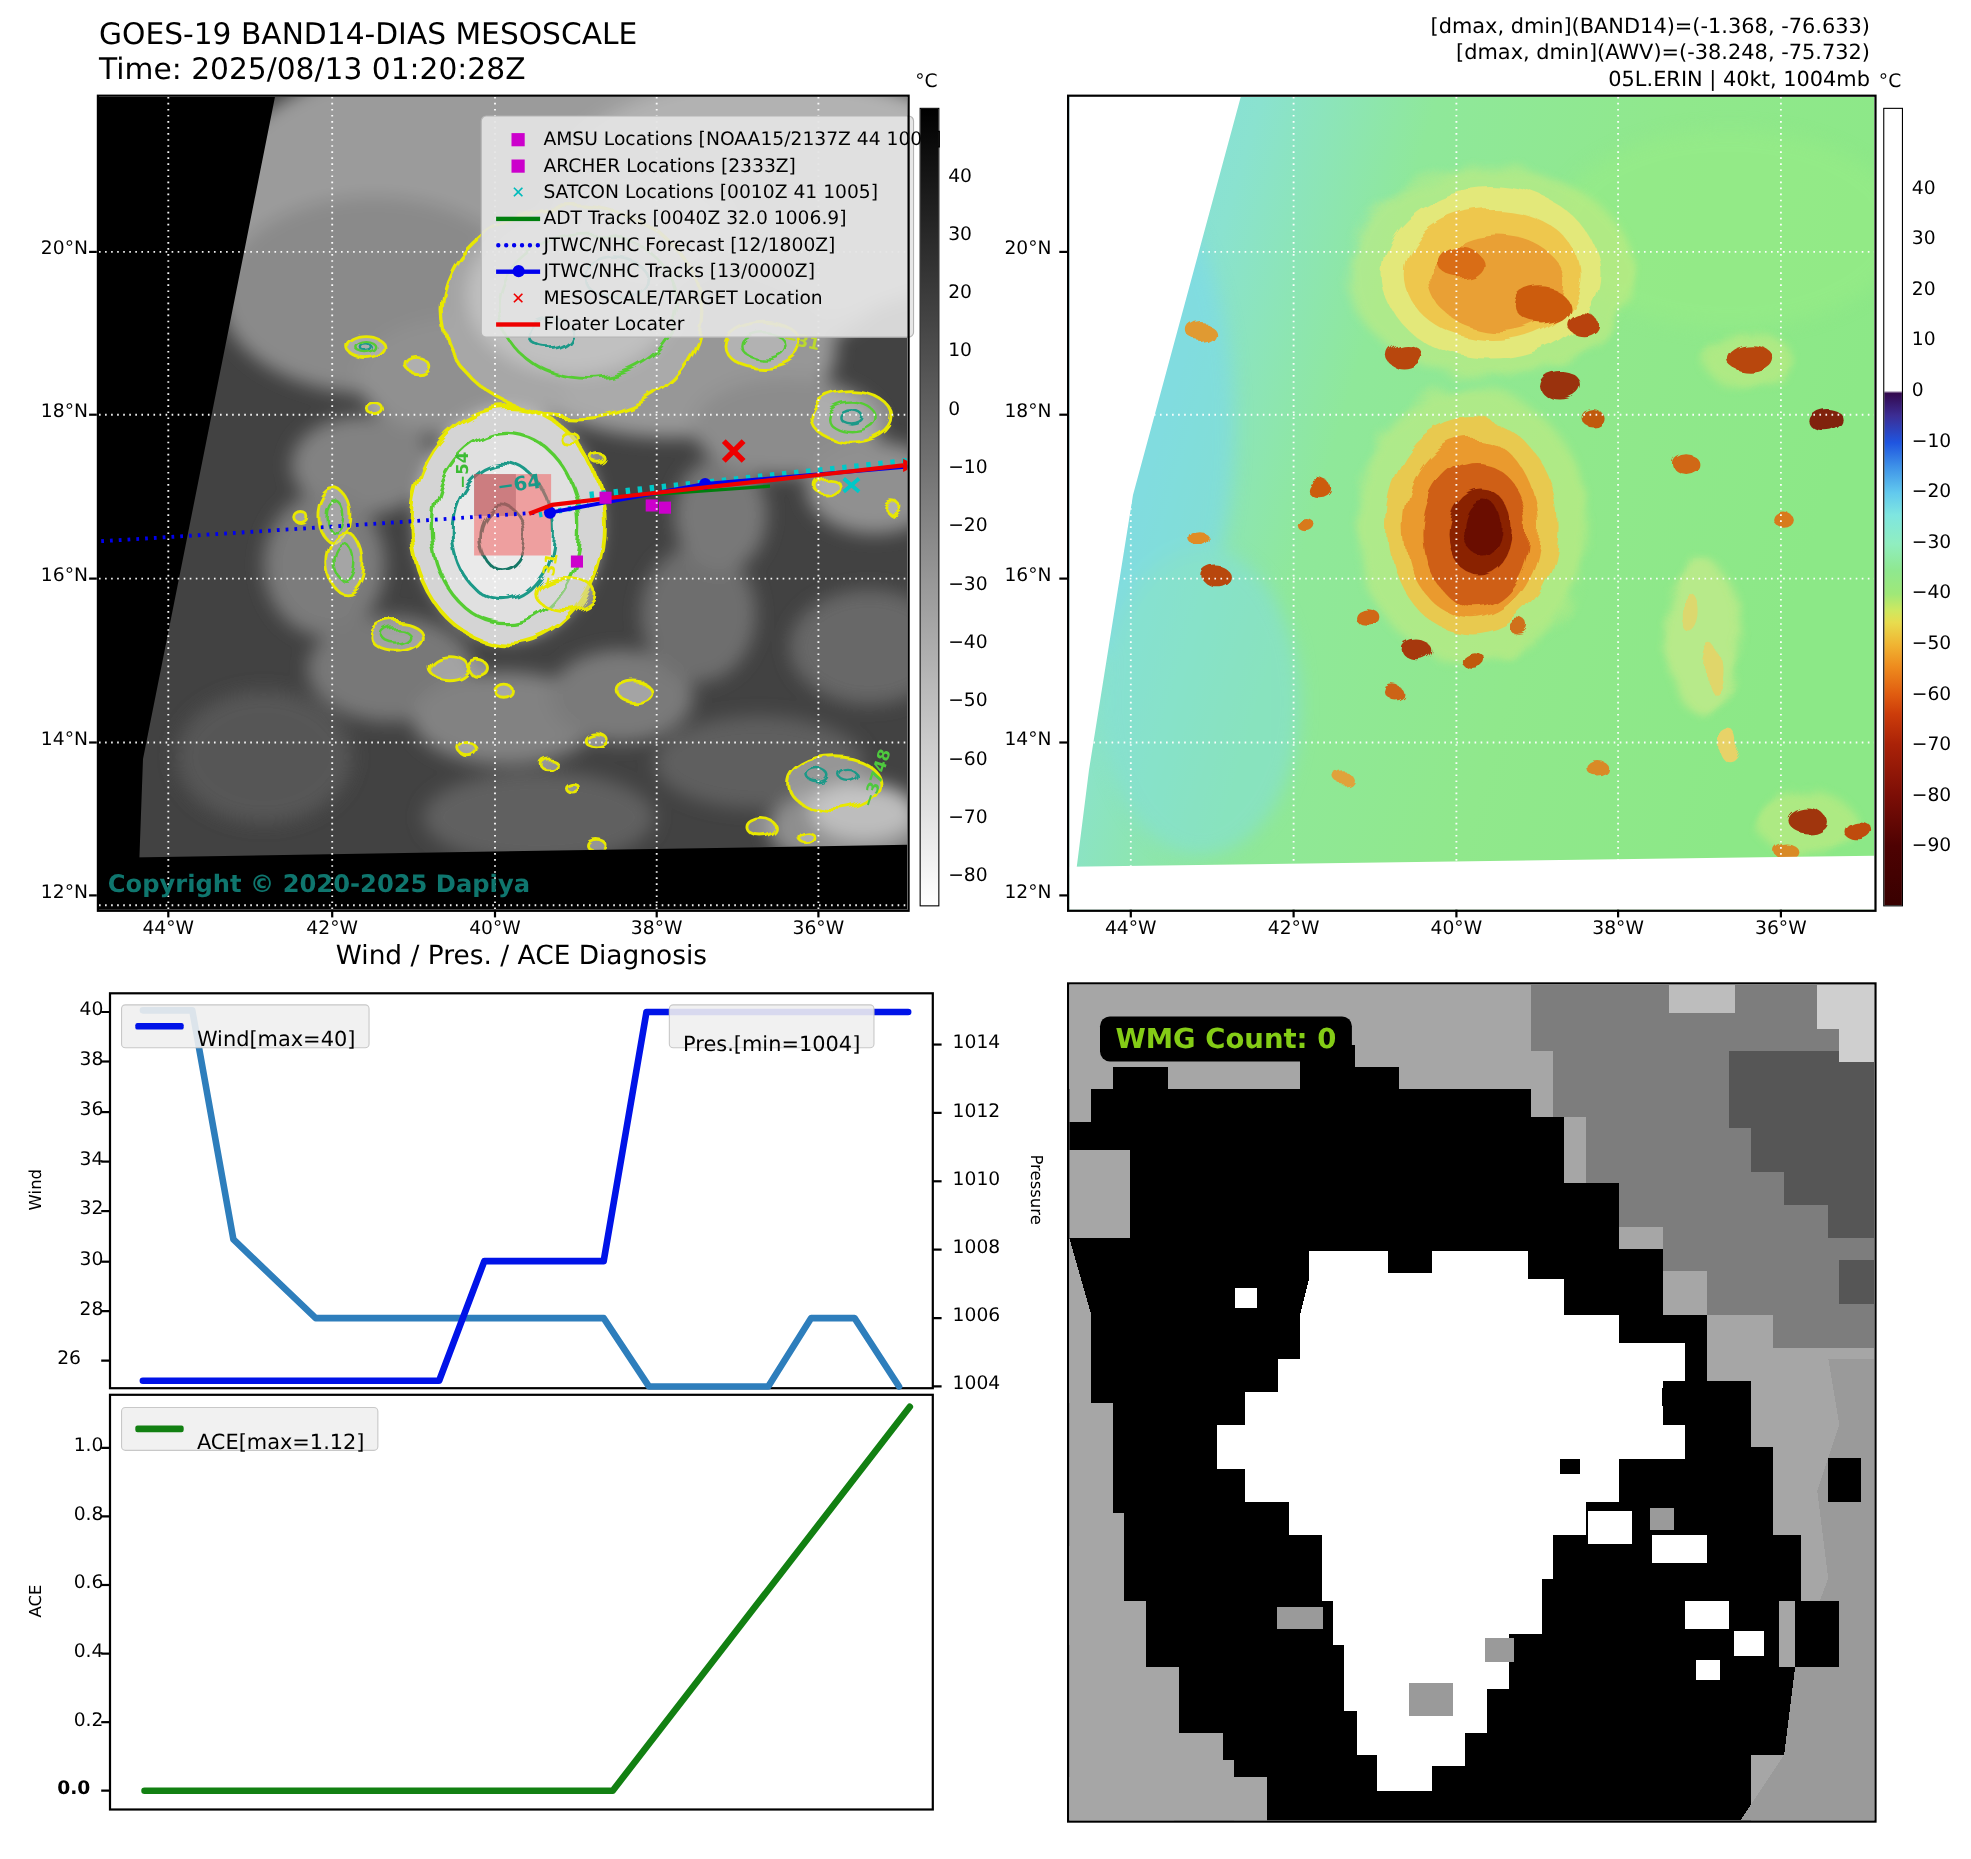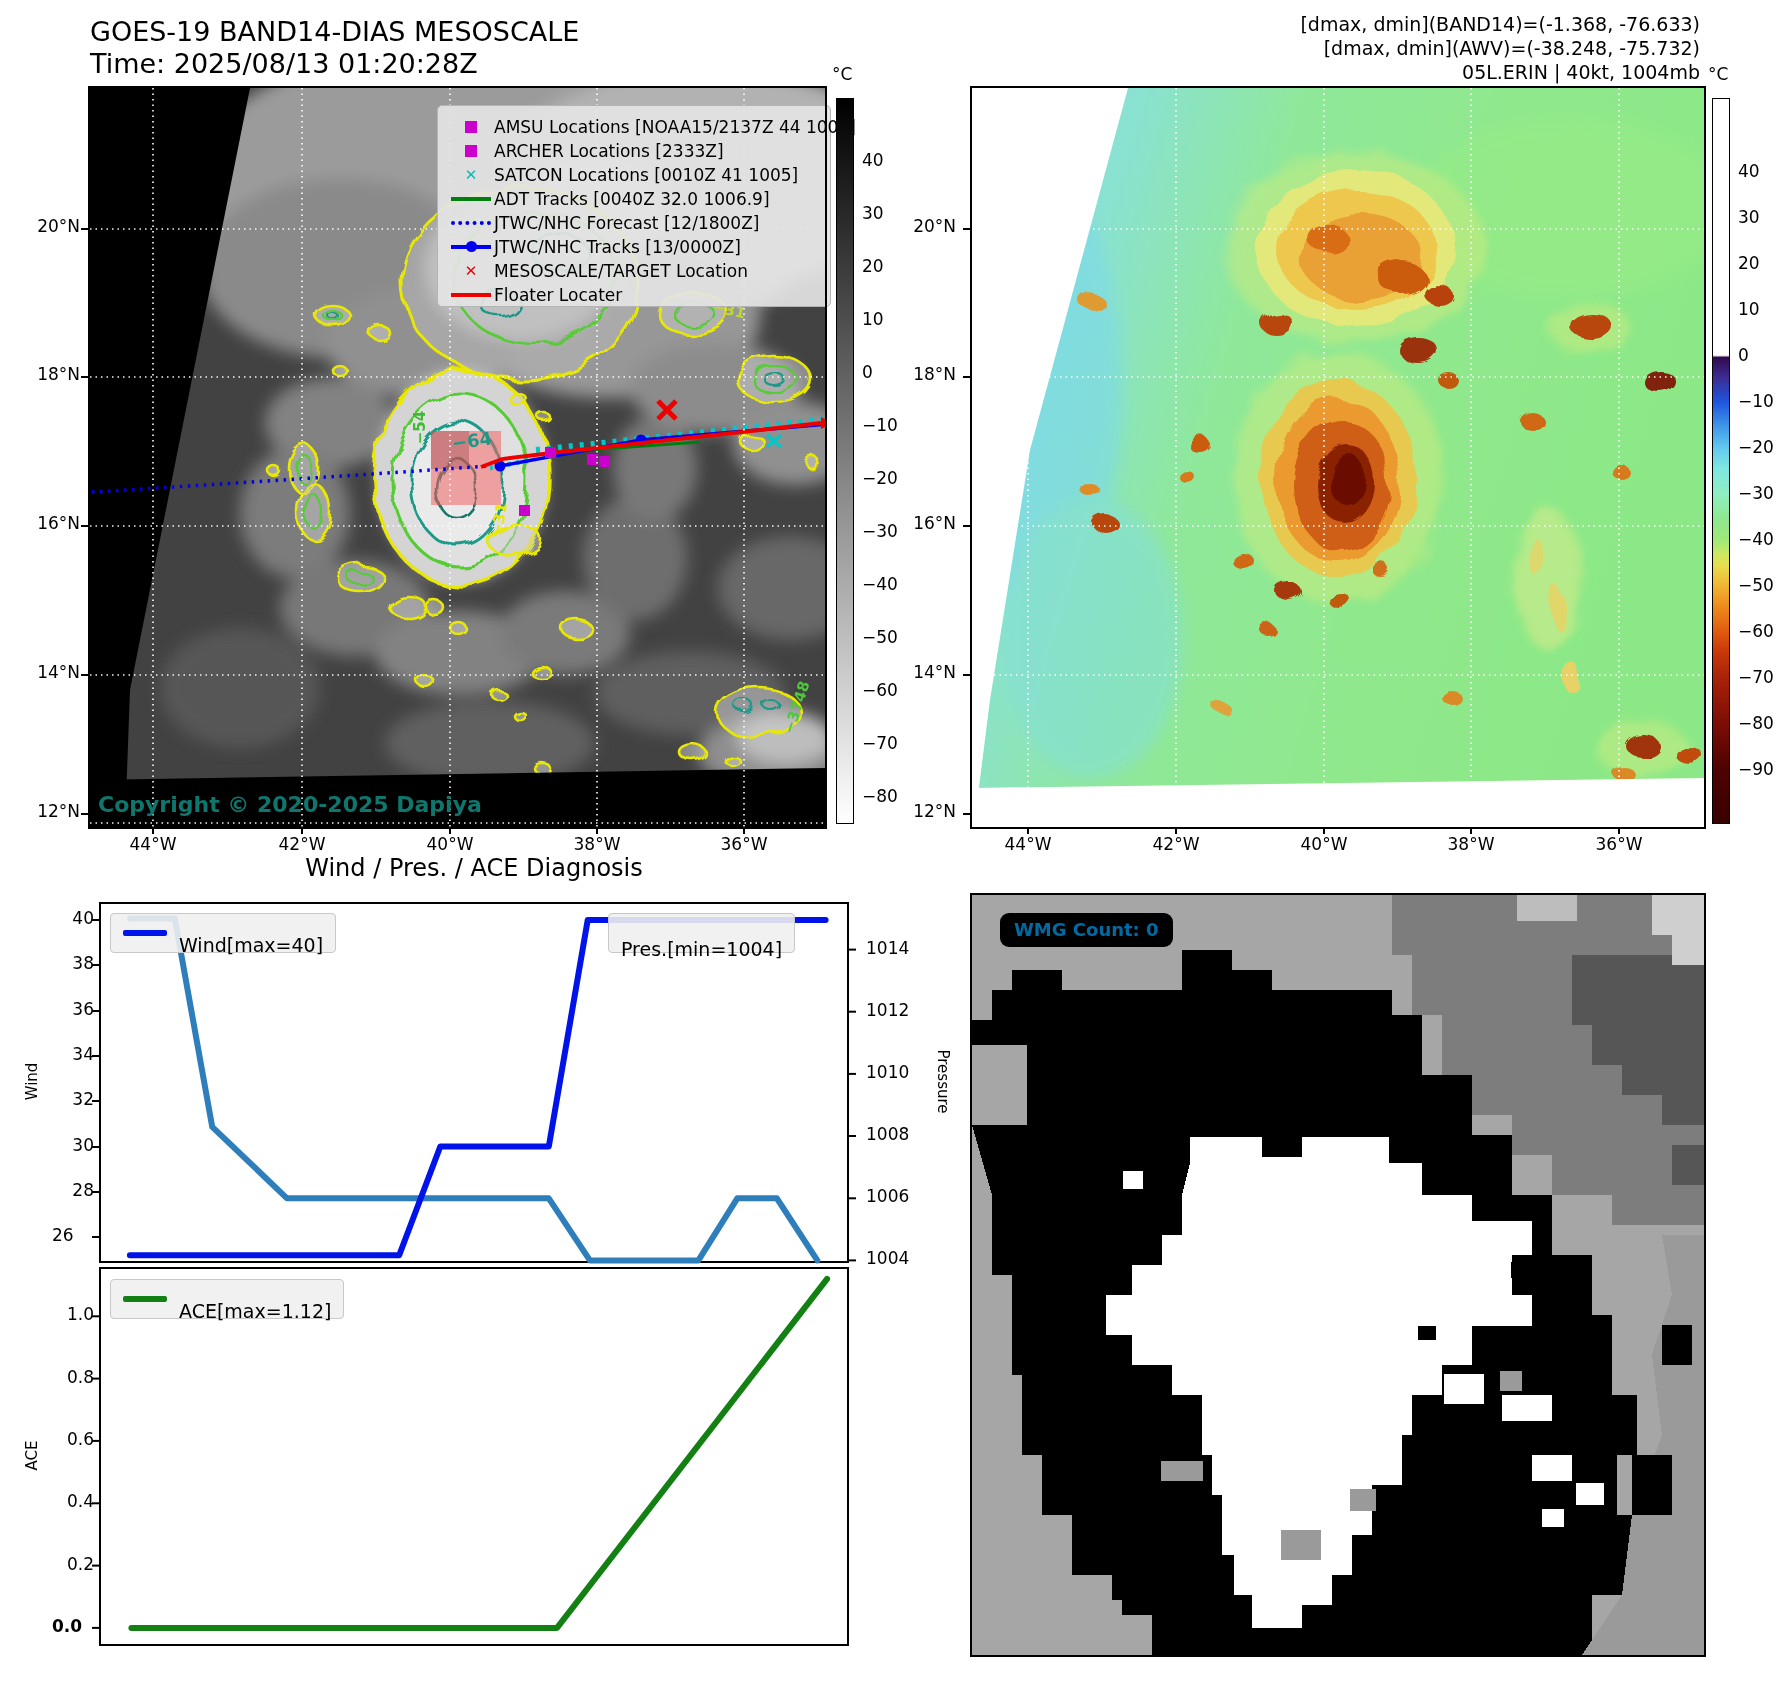--- a/index.html
+++ b/index.html
@@ -26,22 +26,22 @@
   .sw-linedot{width:40px;height:4px;background:#0000ee;position:relative;}
   .sw-linedot::after{content:"";position:absolute;left:15px;top:-4px;width:11px;height:11px;
                      border-radius:50%;background:#0000ee;}
   .chart-legend{position:absolute;background:rgba(240,240,240,0.9);border:1px solid #c8c8c8;
                 border-radius:4px;display:flex;align-items:center;padding:0 12px;height:38px;}
   .chart-legend .swl{width:44px;height:6px;border-radius:2px;margin-right:12px;}
   .chart-legend .txt{font-size:19px;white-space:nowrap;margin-top:24px;}
   .rot-left{transform:rotate(-90deg);transform-origin:center;}
   .rot-right{transform:rotate(90deg);transform-origin:center;}
   .contour-lbl{font-size:15px;font-weight:bold;line-height:1;white-space:nowrap;}
-  .wmg-badge{background:#000;color:#0369a1;font-weight:bold;font-size:18px;line-height:1;
-             padding:8px 14px;border-radius:9px;white-space:nowrap;}
+  .wmg-badge{background:#000;color:#84cc16;font-weight:bold;font-size:25px;line-height:1;
+             padding:8px 14px;border-radius:9px;white-space:nowrap;margin-top:11px;}
   .copyright{color:#0f766e;font-weight:bold;font-size:22px;white-space:nowrap;}
   svg{display:block;}
 </style>
 </head>
 <body>
 
 <svg width="0" height="0" style="position:absolute">
   <defs>
     <filter id="wig" x="-20%" y="-20%" width="140%" height="140%">
       <feTurbulence type="fractalNoise" baseFrequency="0.032" numOctaves="2" seed="7" result="n"></feTurbulence>

